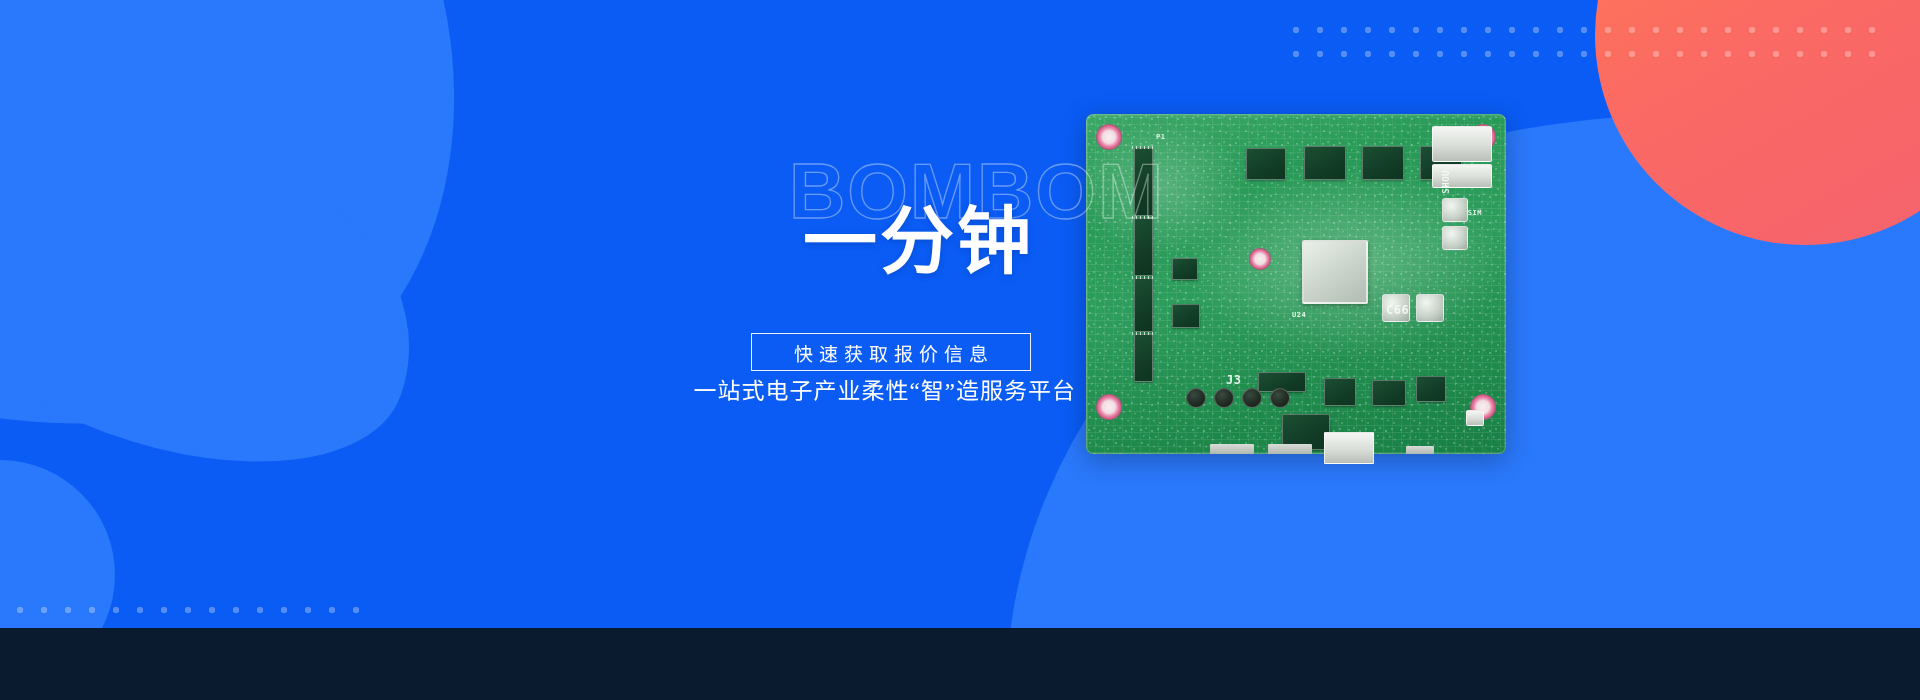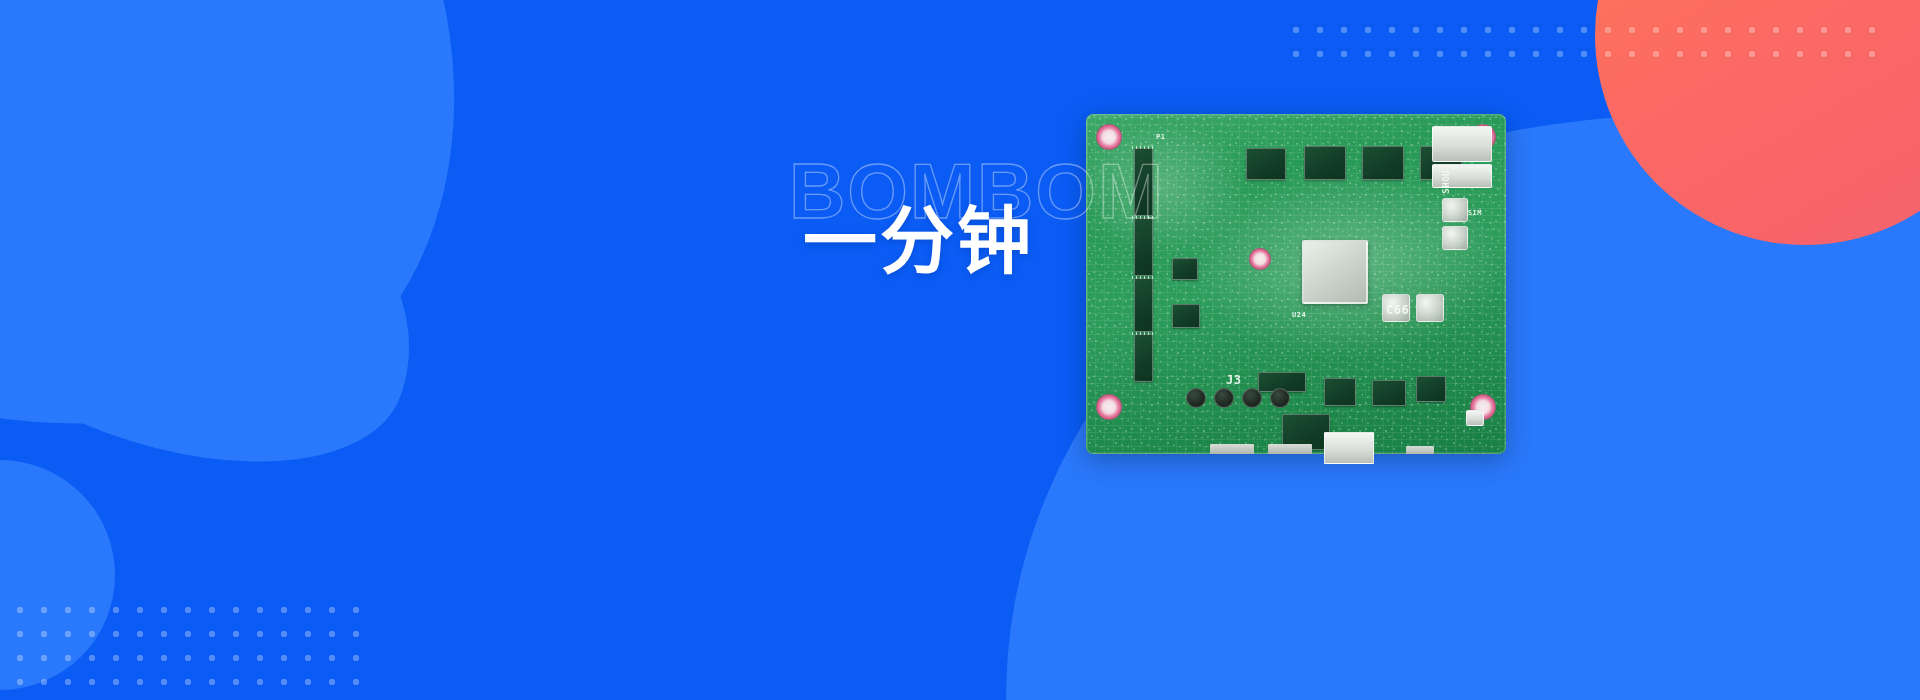--- a/index.html
+++ b/index.html
@@ -4,21 +4,21 @@
 <title>BOM Quote Banner</title>
 <style>
   html, body {
     margin: 0;
     padding: 0;
     background: #0a1a2f;
   }
   #banner {
     position: relative;
     width: 1920px;
-    height: 700px;
+    height: 628px;
     overflow: hidden;
     background: #0a5cf5;
     font-family: "Liberation Sans", "DejaVu Sans", sans-serif;
     user-select: none;
   }
 
   
   .bg-layer {
     position: absolute;
     inset: 0;
@@ -363,16 +363,20 @@
     </div>
 
     <div class="connector-white" style="left:238px; top:318px; width:48px; height:30px; border-radius:1px;"></div>
   </div>
 
   <div class="text-block">
     <div class="ghost-word">BOMBOM</div>
 
     <div class="headline headline-1">一分钟</div>
 
-
+    <div class="subtitle-box">
+      <span class="subtitle-text">快速获取报价信息</span>
+    </div>
+
+    <div class="tagline">一站式电子产业柔性“智”造服务平台</div>
   </div>
 
 </div>
 
 </body></html>

